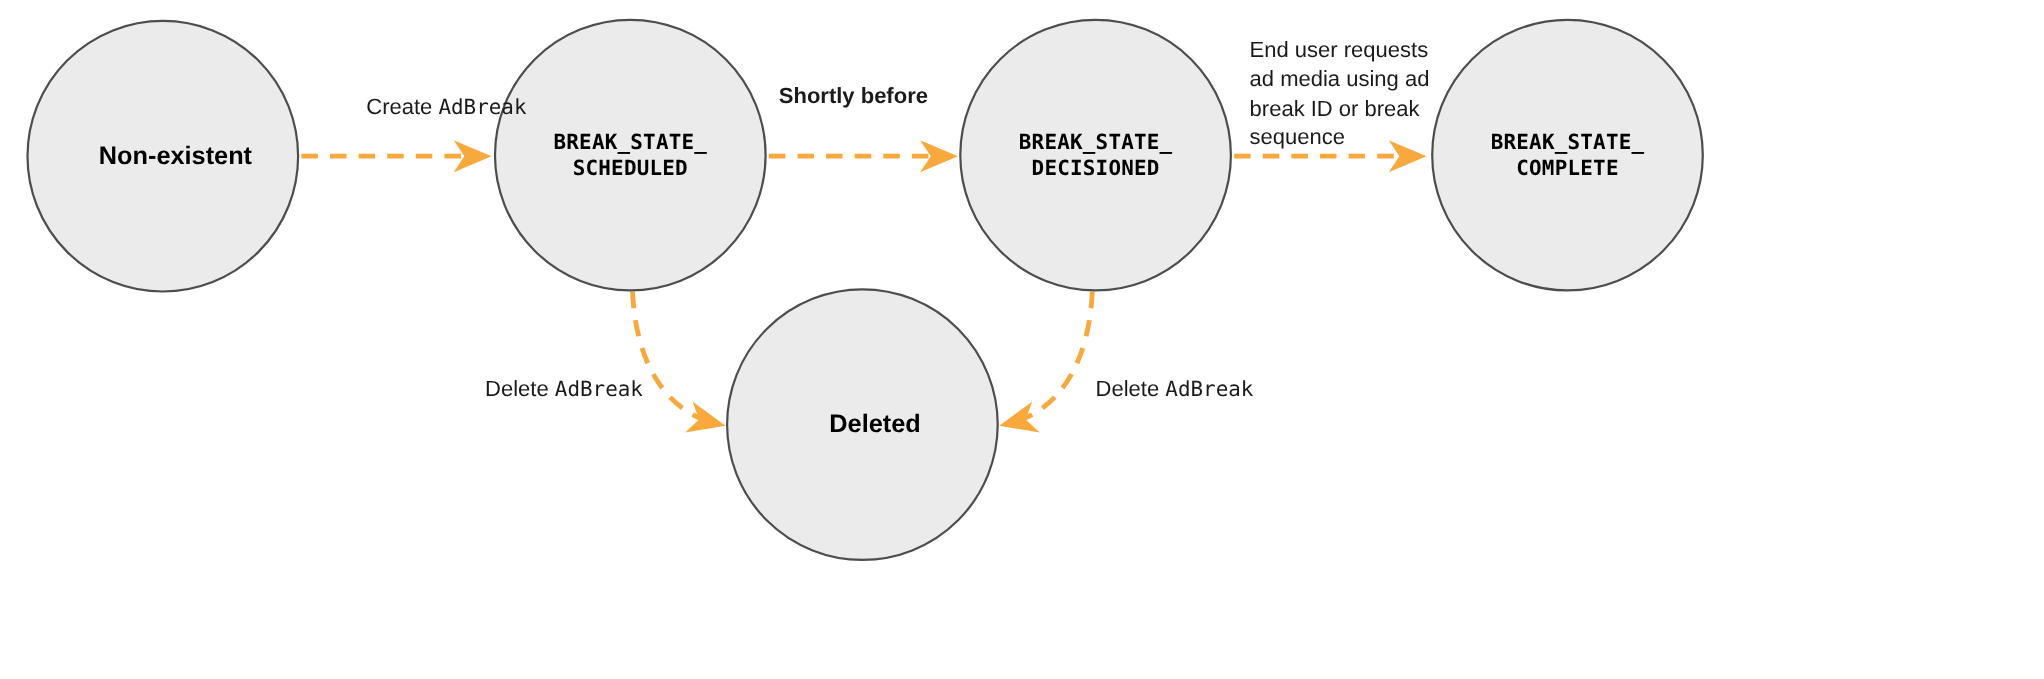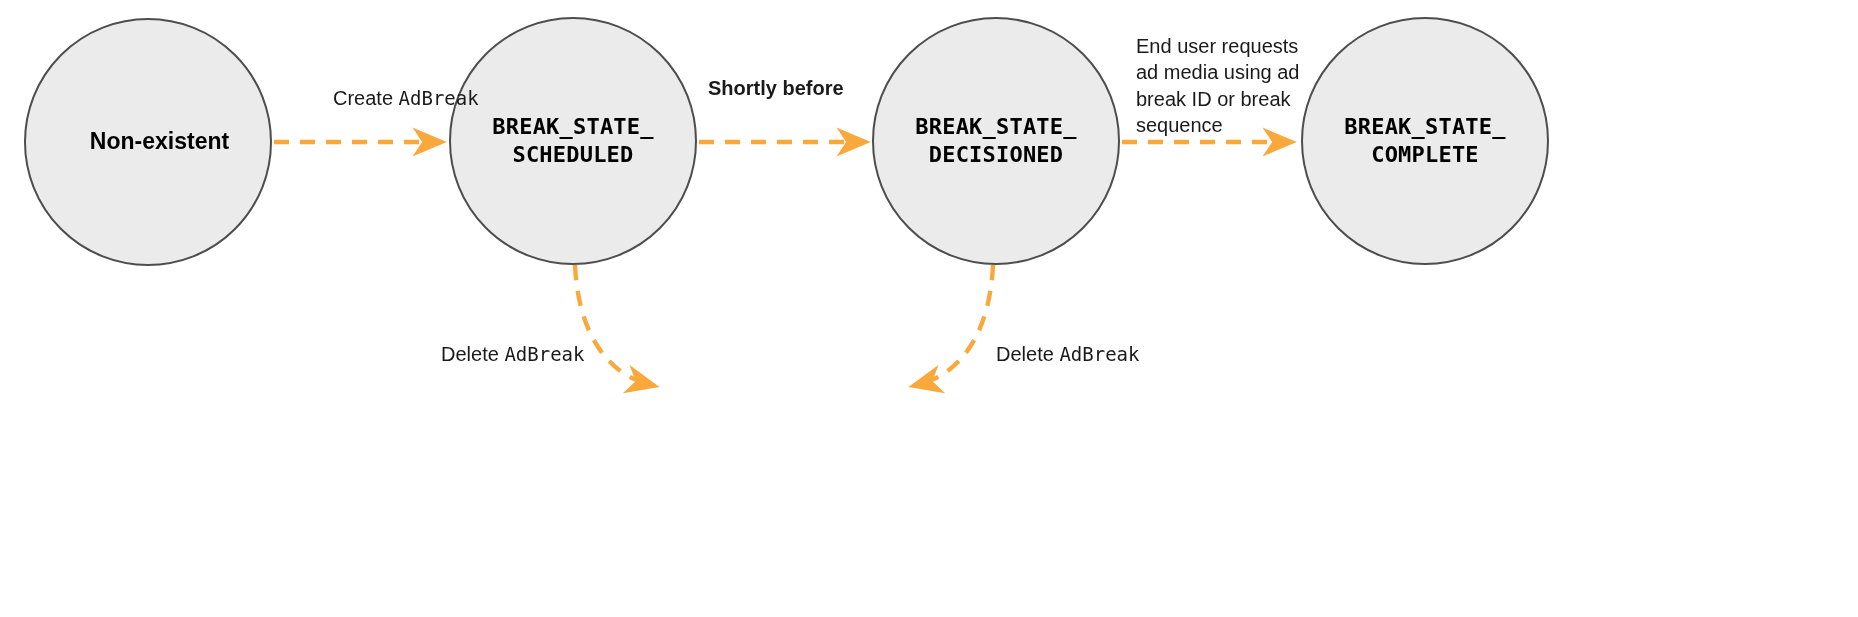--- a/index.html
+++ b/index.html
@@ -38,21 +38,21 @@
   }
   .node-label {
     line-height: 1.28;
     color: #000000;
     white-space: pre-line;
     padding: 0 8px;
   }
   .node-label.mono {
     font-family: "DejaVu Sans Mono", "Liberation Mono", monospace;
     font-weight: bold;
-    font-size: 22px;
+    font-size: 19px;
     letter-spacing: 0.2px;
   }
   .node-label.sans {
     font-family: "Liberation Sans", sans-serif;
     font-weight: bold;
     font-size: 23px;
     margin-left: 23px;
   }
   .edge-label {
     position: absolute;
@@ -103,20 +103,23 @@
   <div class="node" style="left:872px; top:17px; width:248px; height:248px;">
     <span class="node-label mono">BREAK_STATE_
 DECISIONED</span>
   </div>
 
   <div class="node" style="left:1301px; top:17px; width:248px; height:248px;">
     <span class="node-label mono">BREAK_STATE_
 COMPLETE</span>
   </div>
 
+  <div class="node" style="left:660px; top:262px; width:248px; height:248px;">
+    <span class="node-label sans">Deleted</span>
+  </div>
 
   <div class="edge-label" style="left:297px; top:85px;margin-left:36px;"><span class="ln"><span class="sans">Create </span><span class="mono">AdBreak</span></span></div>
 
   <div class="edge-label" style="left:708px; top:75px;font-weight:bold;"><span class="ln"><span class="sans">Shortly before</span></span></div>
 
   <div class="edge-label" style="left:1136px; top:33px;"><span class="ln"><span class="sans">End user requests</span></span><span class="ln"><span class="sans">ad media using ad</span></span><span class="ln"><span class="sans">break ID or break</span></span><span class="ln"><span class="sans">sequence</span></span></div>
 
   <div class="edge-label" style="left:441px; top:341px;"><span class="ln"><span class="sans">Delete </span><span class="mono">AdBreak</span></span></div>
 
   <div class="edge-label" style="left:996px; top:341px;"><span class="ln"><span class="sans">Delete </span><span class="mono">AdBreak</span></span></div>

